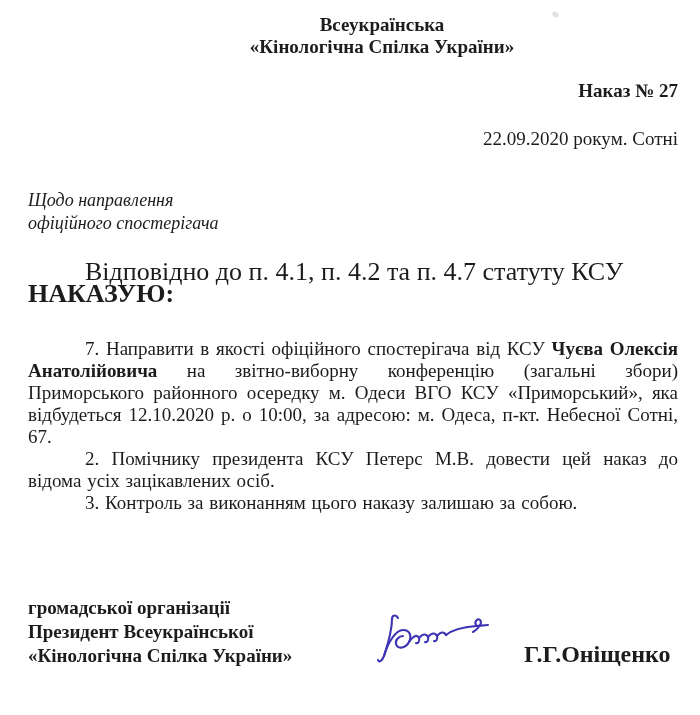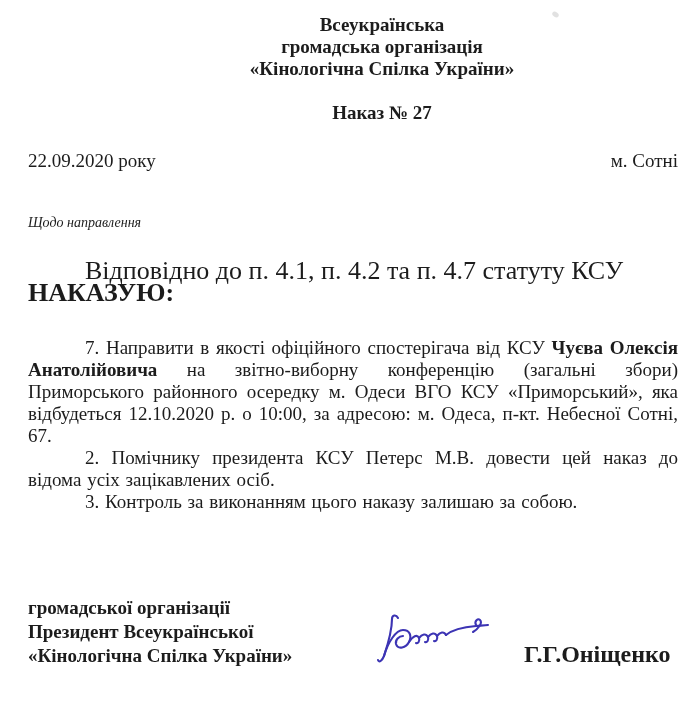--- a/index.html
+++ b/index.html
@@ -17,37 +17,37 @@
     padding: 14px 22px 0 28px;
   }
   .org-header {
     text-align: center;
     font-weight: bold;
     font-size: 19px;
     line-height: 22px;
     padding-left: 58px;
   }
   .order-title {
-    text-align: center;
+    text-align: right;
     font-weight: bold;
     font-size: 19px;
     line-height: 22px;
     padding-left: 58px;
     margin-top: 22px;
   }
   .date-row {
     display: flex;
-    justify-content: space-between;
+    justify-content: flex-end;
     font-size: 19px;
     line-height: 22px;
     margin-top: 26px;
   }
   .subject {
     font-style: italic;
-    font-size: 14px;
+    font-size: 18px;
     line-height: 23px;
     margin-top: 39px;
   }
   .preamble {
     font-size: 26px;
     line-height: 22px;
     text-indent: 57px;
     margin-top: 26px;
   }
   .order-body {
@@ -100,33 +100,33 @@
 </head>
 <body>
 
 <div class="page">
   <div class="scan-speck"></div>
 
   <div class="content">
 
     <div class="org-header">
       <div>Всеукраїнська</div>
-      <div>громадська організація</div>
       <div>«Кінологічна Спілка України»</div>
     </div>
 
     <div class="order-title">Наказ № 27</div>
 
     <div class="date-row">
       <span>22.09.2020 року</span>
       <span>м. Сотні</span>
     </div>
 
     <div class="subject">
       <div>Щодо направлення</div>
+      <div>офіційного спостерігача</div>
     </div>
 
     <div class="preamble">
       <span>Відповідно до п. 4.1, п. 4.2 та п. 4.7 статуту КСУ </span><span class="bold">НАКАЗУЮ:</span>
     </div>
 
     <div class="order-body">
       <p><span>7. Направити в якості офіційного спостерігача від КСУ </span><span class="bold">Чуєва Олексія Анатолійовича</span><span> на звітно-виборну конференцію (загальні збори) Приморського районного осередку м. Одеси ВГО КСУ «Приморський», яка відбудеться 12.10.2020 р. о 10:00, за адресою: м. Одеса, п-кт. Небесної Сотні, 67.</span></p>
       <p>2. Помічнику президента КСУ Петерс М.В. довести цей наказ до відома усіх зацікавлених осіб.</p>
       <p>3. Контроль за виконанням цього наказу залишаю за собою.</p>

